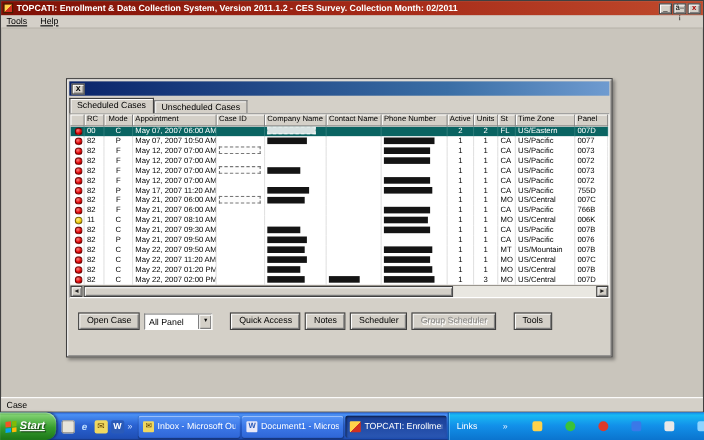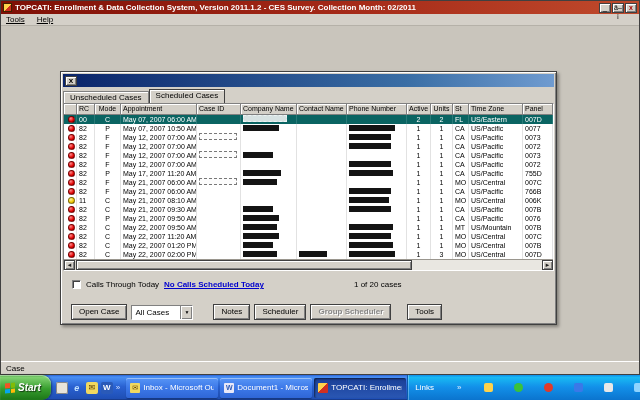--- a/index.html
+++ b/index.html
@@ -53,30 +53,30 @@
   .strack{flex:1;height:10px;background:#e9e7e1;}
 
   .filter-row{position:relative;height:12px;margin-top:8px;font-size:8px;color:#000;}
   .checkbox{position:absolute;left:11px;top:1px;width:9px;height:9px;background:#fff;border:1px solid;border-color:#808080 #fff #fff #808080;box-shadow:inset 1px 1px 0 #404040;}
   .cb-label{position:absolute;left:25px;top:1px;}
   .link{position:absolute;left:103px;top:1px;color:#0000cd;font-weight:bold;text-decoration:underline;}
   .count{position:absolute;left:293px;top:1px;}
 
   .btn-row{display:flex;margin:13px 10px 0 10px;align-items:center;}
   .btn{height:16px;padding:0 7px;background:#d4d0c8;border:1px solid #404040;box-shadow:inset 1px 1px 0 #fff,inset -1px -1px 0 #808080;font-size:8px;line-height:14px;text-align:center;white-space:nowrap;color:#000;}
-  .btn.disabled{color:#878787;text-shadow:1px 1px 0 #fff;font-weight:bold;}
+  .btn.disabled{color:#878787;text-shadow:1px 1px 0 #fff;}
   .dropdown{display:flex;width:62px;height:15px;border:1px solid;border-color:#808080 #fff #fff #808080;background:#fff;margin:0 8px 0 4px;}
   .dd-value{flex:1;font-size:8px;line-height:13px;padding-left:3px;overflow:hidden;white-space:nowrap;}
   .dd-btn{width:12px;background:#d4d0c8;border-left:1px solid #808080;box-shadow:inset 1px 1px 0 #fff,inset -1px -1px 0 #808080;font-size:5px;line-height:13px;text-align:center;}
   .sp8{width:8px;flex:0 0 auto;}.sp16{width:16px;flex:0 0 auto;}.sp4{width:4px;flex:0 0 auto;}
 
   
   .taskbar{position:absolute;left:0;right:0;bottom:0;height:25px;background:linear-gradient(to bottom,#2a64d8,#4a90f4 8%,#2a62d2 46%,#1f4fb5 94%,#15337a);display:flex;align-items:center;}
   .start-btn{height:25px;flex:0 0 auto;background:linear-gradient(to bottom,#47a43f,#7ed06f 10%,#379e2e 55%,#1f7a1a 95%);border-radius:0 9px 9px 0;display:flex;align-items:center;gap:3px;padding:0 10px 0 5px;box-shadow:inset 0 1px 1px rgba(255,255,255,.5),1px 0 2px rgba(0,0,0,.4);}
-  .start-label{color:#fff;font-size:10px;font-weight:bold;font-style:italic;text-shadow:1px 1px 1px rgba(0,0,0,.6);}
+  .start-label{color:#fff;font-size:10px;font-weight:bold;font-style:italic;text-shadow:1px 1px 1px rgba(0,0,0,.6);text-decoration:underline;}
   .flag{width:10px;height:10px;display:grid;grid-template:1fr 1fr / 1fr 1fr;gap:1px;transform:skewY(-6deg);}
   .flag span{display:block;}
   .f1{background:#f35325;}.f2{background:#81bc06;}.f3{background:#05a6f0;}.f4{background:#ffba08;}
   .quicklaunch{display:flex;gap:3px;padding:0 5px;align-items:center;flex:0 0 auto;}
   .ql-icon{width:12px;height:12px;font-size:9px;line-height:12px;text-align:center;color:#fff;border-radius:2px;}
   .ql-desktop{background:#e8e4da;box-shadow:inset 0 0 0 1px #888;}
   .ql-ie{background:transparent;color:#bfe0ff;font-weight:bold;font-style:italic;}
   .ql-mail{background:#f0d860;color:#604000;font-size:8px;}
   .ql-word{background:#2a5ab8;font-weight:bold;font-size:8px;}
   .ql-chev{color:#cfe0ff;font-size:8px;width:auto;}
@@ -114,22 +114,22 @@
       <span class="menu-item">Tools</span>
       <span class="menu-item">Help</span>
     </div>
 
     <div class="dialog">
       <div class="dlg-title">
         <span class="dlg-close">x</span>
       </div>
 
       <div class="tabs">
+        <span class="tab active">Scheduled Cases</span>
         <span class="tab inactive">Unscheduled Cases</span>
-        <span class="tab active">Scheduled Cases</span>
       </div>
 
       <div class="table-wrap">
         <div class="thead">
             <div class="hcell c-dot"></div>
             <div class="hcell c-rc">RC</div>
             <div class="hcell c-mode">Mode</div>
             <div class="hcell c-appt">Appointment</div>
             <div class="hcell c-cid">Case ID</div>
             <div class="hcell c-comp">Company Name</div>
@@ -384,34 +384,29 @@
             </div>
           </div>
         <div class="hscroll">
           <span class="sbtn">◄</span>
           <span class="sthumb"></span>
           <span class="strack"></span>
           <span class="sbtn">►</span>
         </div>
       </div>
 
-      <div class="filter-row">
-        <span class="checkbox"></span>
-        <span class="cb-label">Calls Through Today</span>
-        <span class="link">No Calls Scheduled Today</span>
-        <span class="count">1 of 20 cases</span>
-      </div>
 
       <div class="btn-row">
         <span class="btn">Open Case</span>
         <span class="dropdown">
-          <span class="dd-value">All Cases</span>
+          <span class="dd-value">All Panel</span>
           <span class="dd-btn">▼</span>
         </span>
         <span class="sp8"></span>
+        <span class="btn">Quick Access</span>
         <span class="sp4"></span>
         <span class="btn">Notes</span>
         <span class="sp4"></span>
         <span class="btn">Scheduler</span>
         <span class="sp4"></span>
         <span class="btn disabled">Group Scheduler</span>
         <span class="sp16"></span>
         <span class="btn">Tools</span>
         <span class="sp4"></span>
       </div>

